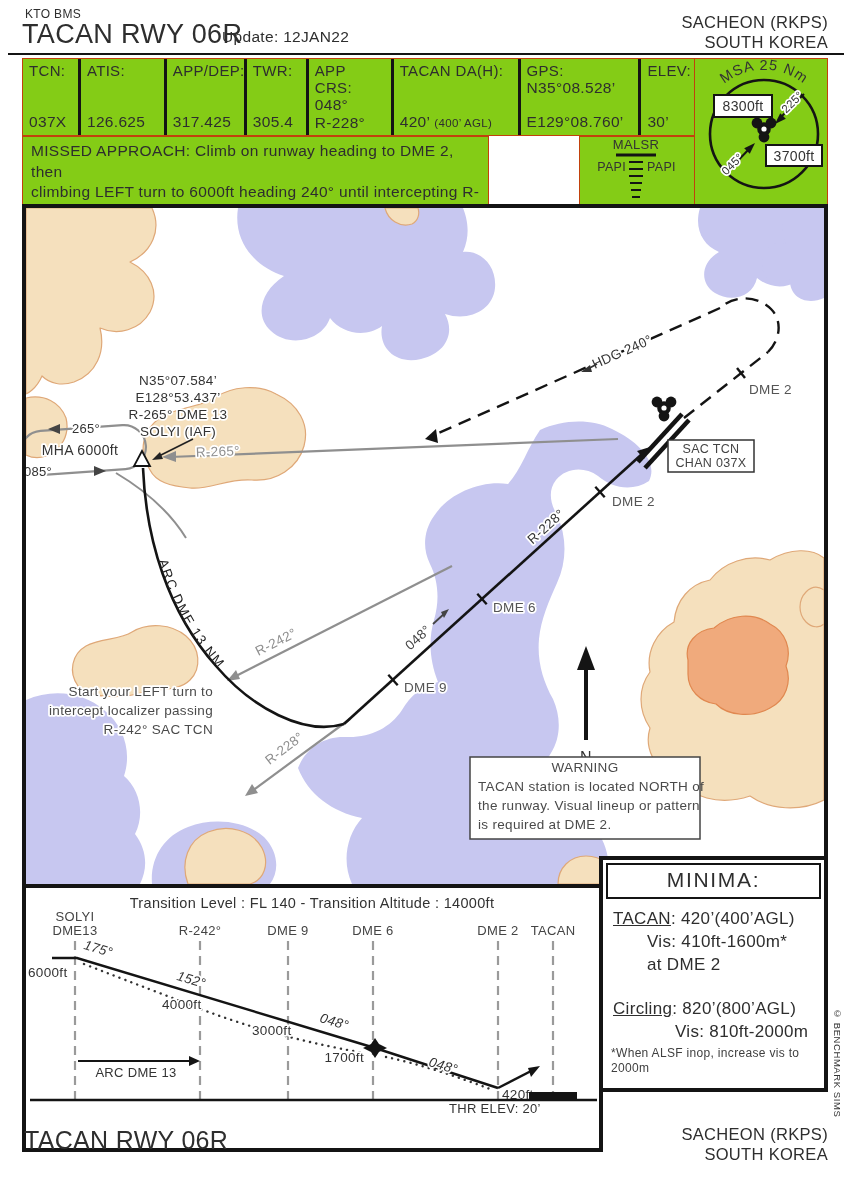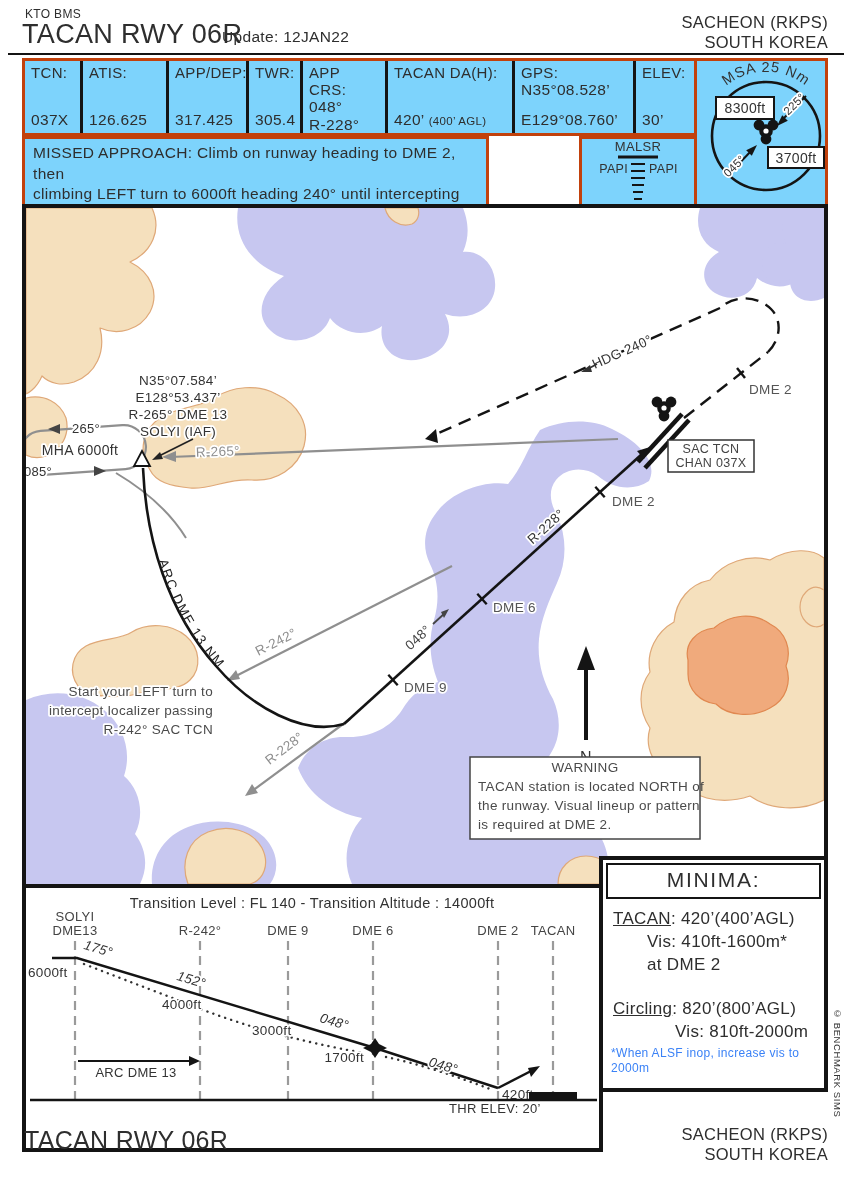--- a/index.html
+++ b/index.html
@@ -1,19 +1,19 @@
 <!DOCTYPE html>
 <html style="--water: #c7c7f0; --land: #f5e0bd; --land-border: #dfa878; --high-terrain: #f0aa7c; --high-terrain-border: #e08850;"><head>
 <meta charset="utf-8">
 <style>
   html,body{margin:0;padding:0;background:#fff;}
   .page{position:relative;width:850px;height:1181px;background:#fff;overflow:hidden;
         font-family:"Liberation Sans",sans-serif;color:#2e2e2e;letter-spacing:.02em;}
   .abs{position:absolute;}
-  .bx{position:absolute;border:3px solid #c2410c;box-sizing:border-box;background:#7dd3fc;}
+  .bx{position:absolute;border:1px solid #c2410c;box-sizing:border-box;background:#84cc16;}
   .bx4{position:absolute;border:4px solid #141414;box-sizing:border-box;background:#fff;}
   
   .org{left:25px;top:7px;font-size:12px;}
   .title{left:22px;top:19px;font-size:27px;}
   .update{left:222px;top:28px;font-size:15.5px;}
   .hdr-right{right:22px;top:12px;text-align:right;font-size:16.5px;line-height:20px;}
   .hdr-rule{left:8px;top:53px;width:836px;height:2px;background:#141414;}
   
   .info{left:22px;top:58px;width:675px;height:78px;display:flex;}
   .cell{border-right:3px solid #141414;box-sizing:border-box;padding:3px 5px 4px 6px;
@@ -29,21 +29,21 @@
   .planbox{left:22px;top:204px;width:806px;height:684px;}
   .profbox{left:22px;top:884px;width:581px;height:268px;}
   .minima{left:599px;top:856px;width:229px;height:236px;font-size:17px;}
   .minima-header{margin:3px;border:2.5px solid #141414;text-align:center;font-size:21px;
                  letter-spacing:.08em;padding:3px 0 5px 0;}
   .m1{margin:10px 0 0 10px;}
   .m2{margin:3px 0 0 44px;}
   .m3{margin:3px 0 4px 44px;}
   .m4{margin:24px 0 0 10px;}
   .m5{margin:3px 0 0 72px;}
-  .mnote{margin:4px 0 0 8px;font-size:12px;line-height:15px;color:#3b82f6;}
+  .mnote{margin:4px 0 0 8px;font-size:12px;line-height:15px;color:#404040;}
   .u{text-decoration:underline;}
   
   .f-title{left:24px;top:1126px;font-size:25px;}
   .f-disc{left:24px;top:1217px;font-size:14.5px;}
   .f-right{right:22px;top:1124px;text-align:right;font-size:16.5px;line-height:20px;}
   .copyright{left:832px;top:1008px;height:115px;writing-mode:vertical-rl;font-size:9.5px;
              letter-spacing:.06em;color:#333;}
   svg{display:block;font-family:"Liberation Sans",sans-serif;letter-spacing:.02em;}
   .t{fill:#333;}
   .t4{fill:#444;}
@@ -74,21 +74,21 @@
       <div class="val">037X</div>
     </div>
     <div class="cell" style="width:86px">
       <div>ATIS:</div>
       <div class="val">126.625</div>
     </div>
     <div class="cell" style="width:80px">
       <div>APP/DEP:</div>
       <div class="val">317.425</div>
     </div>
-    <div class="cell" style="width:54px">
+    <div class="cell" style="width:62px">
       <div>TWR:</div>
       <div class="val">305.4</div>
     </div>
     <div class="cell" style="width:85px">
       <div>APP CRS:</div>
       <div class="mid">048°</div>
       <div class="val">R-228°</div>
     </div>
     <div class="cell" style="width:127px">
       <div>TACAN DA(H):</div>

